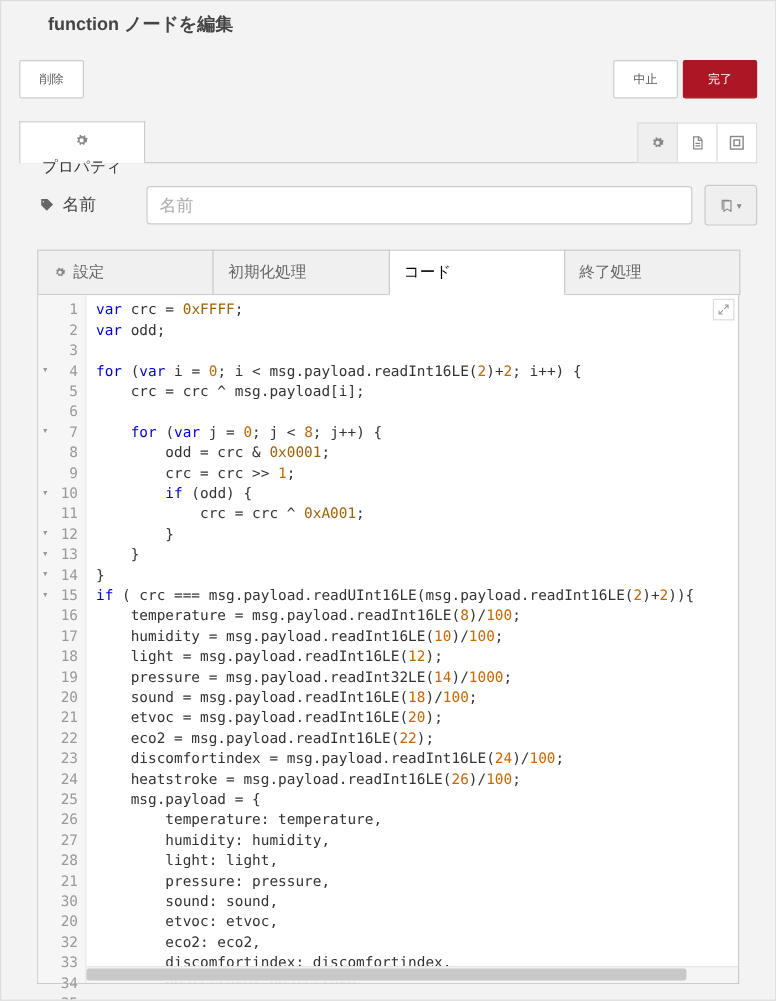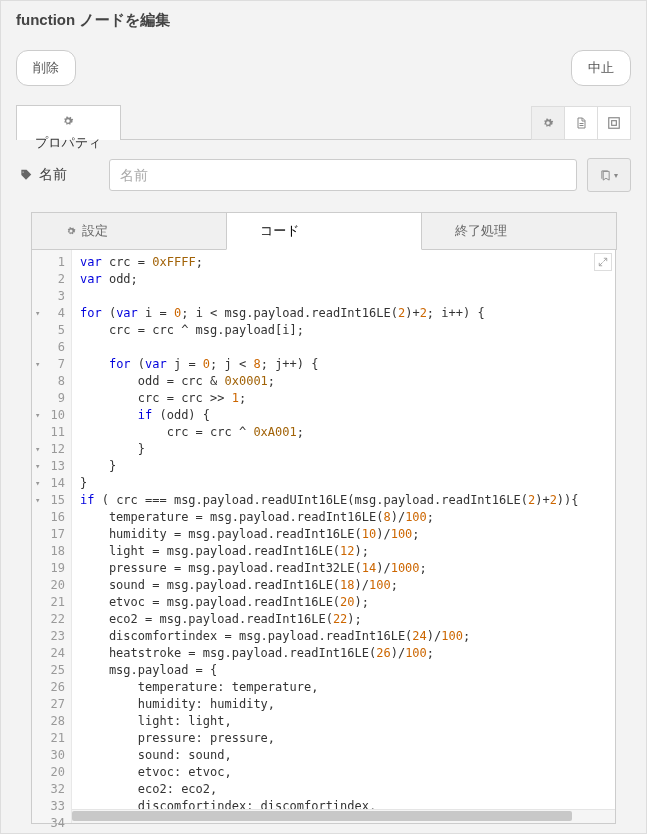--- a/index.html
+++ b/index.html
@@ -1,35 +1,35 @@
 <!DOCTYPE html>
 <html><head>
 <meta charset="utf-8">
 <style>
 * { margin: 0; padding: 0; box-sizing: border-box; }
 body { font-family: "Helvetica Neue", Arial, sans-serif; background: #f3f3f3; width: 647px; height: 834px; overflow: hidden; position: relative; border: 1px solid #ddd; }
-.header { padding: 10px 15px 12px 15px; }
+.header { padding: 10px 15px 12px 15px; margin-left: 24px; }
 .title { font-size: 15px; font-weight: bold; color: #444; }
 .btn-row { display: flex; justify-content: space-between; padding: 8px 15px 18px 15px; }
-.btn { padding: 8px 16px; font-size: 13px; border: 1px solid #ccc; background: #fff; color: #555; cursor: pointer; border-radius: 12px; }
+.btn { padding: 8px 16px; font-size: 10px; border: 1px solid #ccc; background: #fff; color: #555; cursor: pointer; border-radius: 2px; }
 .btn-primary { background: #AD1625; color: #fff; border-color: #AD1625; padding: 8px 20px; }
 .btn-group-right { display: flex; gap: 4px; }
 .tab-section { padding: 0 15px; }
 .tab-row1 { display: flex; justify-content: space-between; align-items: flex-end; border-bottom: 1px solid #ccc; }
 .tab { background: #fff; border: 1px solid #ccc; border-bottom: none; padding: 8px 18px; font-size: 13px; color: #333; display: flex; align-items: center; gap: 6px; position: relative; top: 1px; height: 35px; flex-direction: column; }
 .tab-actions { display: flex; gap: 0; }
 .tab-action { width: 34px; height: 34px; display: flex; align-items: center; justify-content: center; border: 1px solid #ddd; background: #fff; font-size: 14px; color: #888; cursor: pointer; position: relative; top: 1px; margin-left: -1px; }
 .tab-action.active { background: #efefef; }
-.name-row { display: flex; align-items: center; gap: 10px; padding: 18px 15px 20px 18px; }
+.name-row { display: flex; align-items: center; gap: 10px; padding: 18px 15px 20px 31px; }
 .name-label { font-size: 14px; color: #444; display: flex; align-items: center; gap: 6px; min-width: 80px; }
 .name-input { flex: 1; padding: 7px 10px; border: 1px solid #ccc; font-size: 14px; color: #333; border-radius: 3px; }
 .name-input::placeholder { color: #aaa; }
 .name-dropdown { width: 44px; height: 34px; border: 1px solid #ccc; background: #efefef; display: flex; align-items: center; justify-content: center; font-size: 11px; color: #888; cursor: pointer; border-radius: 3px; }
 .function-tabs { display: flex; margin: 0 30px; }
-.function-tab { flex: 1; padding: 9px 33px; font-size: 13px; color: #666; border: 1px solid #ccc; background: #f0f0f0; display: flex; align-items: center; gap: 5px; cursor: pointer; margin-right: -1px; }
+.function-tab { flex: 1; padding: 9px 12px; font-size: 13px; color: #666; border: 1px solid #ccc; background: #f0f0f0; display: flex; align-items: center; gap: 5px; cursor: pointer; margin-right: -1px; }
 .function-tab.active { background: #fff; color: #000000; border-bottom-color: #fff; position: relative; z-index: 2; }
 .editor-wrap { margin: 0 30px; border: 1px solid #ccc; border-top: none; background: #fff; position: relative; height: 574px; }
 .editor { display: flex; height: 100%; }
 .gutter { width: 40px; background: #f6f6f6; border-right: 1px solid #e8e8e8; text-align: right; padding: 4px 6px 4px 0; font-family: Consolas, Menlo, monospace; font-size: 12px; color: #999; line-height: 17px; user-select: none; }
 .gutter .line { position: relative; }
 .gutter .fold::after { content: '▾'; position: absolute; left: 3px; font-size: 9px; color: #999; }
 .code { flex: 1; padding: 4px 8px; font-family: Consolas, Menlo, monospace; font-size: 12px; line-height: 17px; white-space: pre; overflow: hidden; color: #333; }
 .expand { position: absolute; top: 3px; right: 3px; width: 18px; height: 18px; display: flex; align-items: center; justify-content: center; color: #aaa; cursor: pointer; font-size: 11px; border: 1px solid #ddd; background: #fff; }
 .kw { color: #0000DD; }
 .num { color: #CC6600; }
@@ -42,20 +42,21 @@
 <body>
 
 <div class="header">
   <div class="title">function ノードを編集</div>
 </div>
 
 <div class="btn-row">
   <button class="btn">削除</button>
   <div class="btn-group-right">
     <button class="btn">中止</button>
+    <button class="btn btn-primary">完了</button>
   </div>
 </div>
 
 <div class="tab-section">
   <div class="tab-row1">
     <div class="tab">
       <span>
         <svg width="14" height="14" viewBox="0 0 24 24" fill="#888">
             <path d="M19.4 13l.6-1-.6-1 1.5-1.2-1-1.7-1.9.4-.8-.8.4-1.9-1.7-1-1.2 1.5-1-.6-1 .6L10.5 4l-1.7 1 .4 1.9-.8.8-1.9-.4-1 1.7L7 10.2l-.6 1 .6 1-1.5 1.2 1 1.7 1.9-.4.8.8-.4 1.9 1.7 1 1.2-1.5 1 .6 1-.6 1.2 1.5 1.7-1-.4-1.9.8-.8 1.9.4 1-1.7L19.4 13zM12 15a3 3 0 110-6 3 3 0 010 6z"></path>
           </svg>
@@ -107,20 +108,23 @@
 
 <div class="function-tabs">
   <div class="function-tab">
     <span>
       <svg width="12" height="12" viewBox="0 0 24 24" fill="#888">
           <path d="M19.4 13l.6-1-.6-1 1.5-1.2-1-1.7-1.9.4-.8-.8.4-1.9-1.7-1-1.2 1.5-1-.6-1 .6L10.5 4l-1.7 1 .4 1.9-.8.8-1.9-.4-1 1.7L7 10.2l-.6 1 .6 1-1.5 1.2 1 1.7 1.9-.4.8.8-.4 1.9 1.7 1 1.2-1.5 1 .6 1-.6 1.2 1.5 1.7-1-.4-1.9.8-.8 1.9.4 1-1.7L19.4 13zM12 15a3 3 0 110-6 3 3 0 010 6z"></path>
         </svg>
     </span>
     <span>設定</span>
   </div>
+  <div class="function-tab">
+    <span>初期化処理</span>
+  </div>
   <div class="function-tab active">
     <span>コード</span>
   </div>
   <div class="function-tab">
     <span>終了処理</span>
   </div>
 </div>
 
 <div class="editor-wrap">
   <div class="expand">

